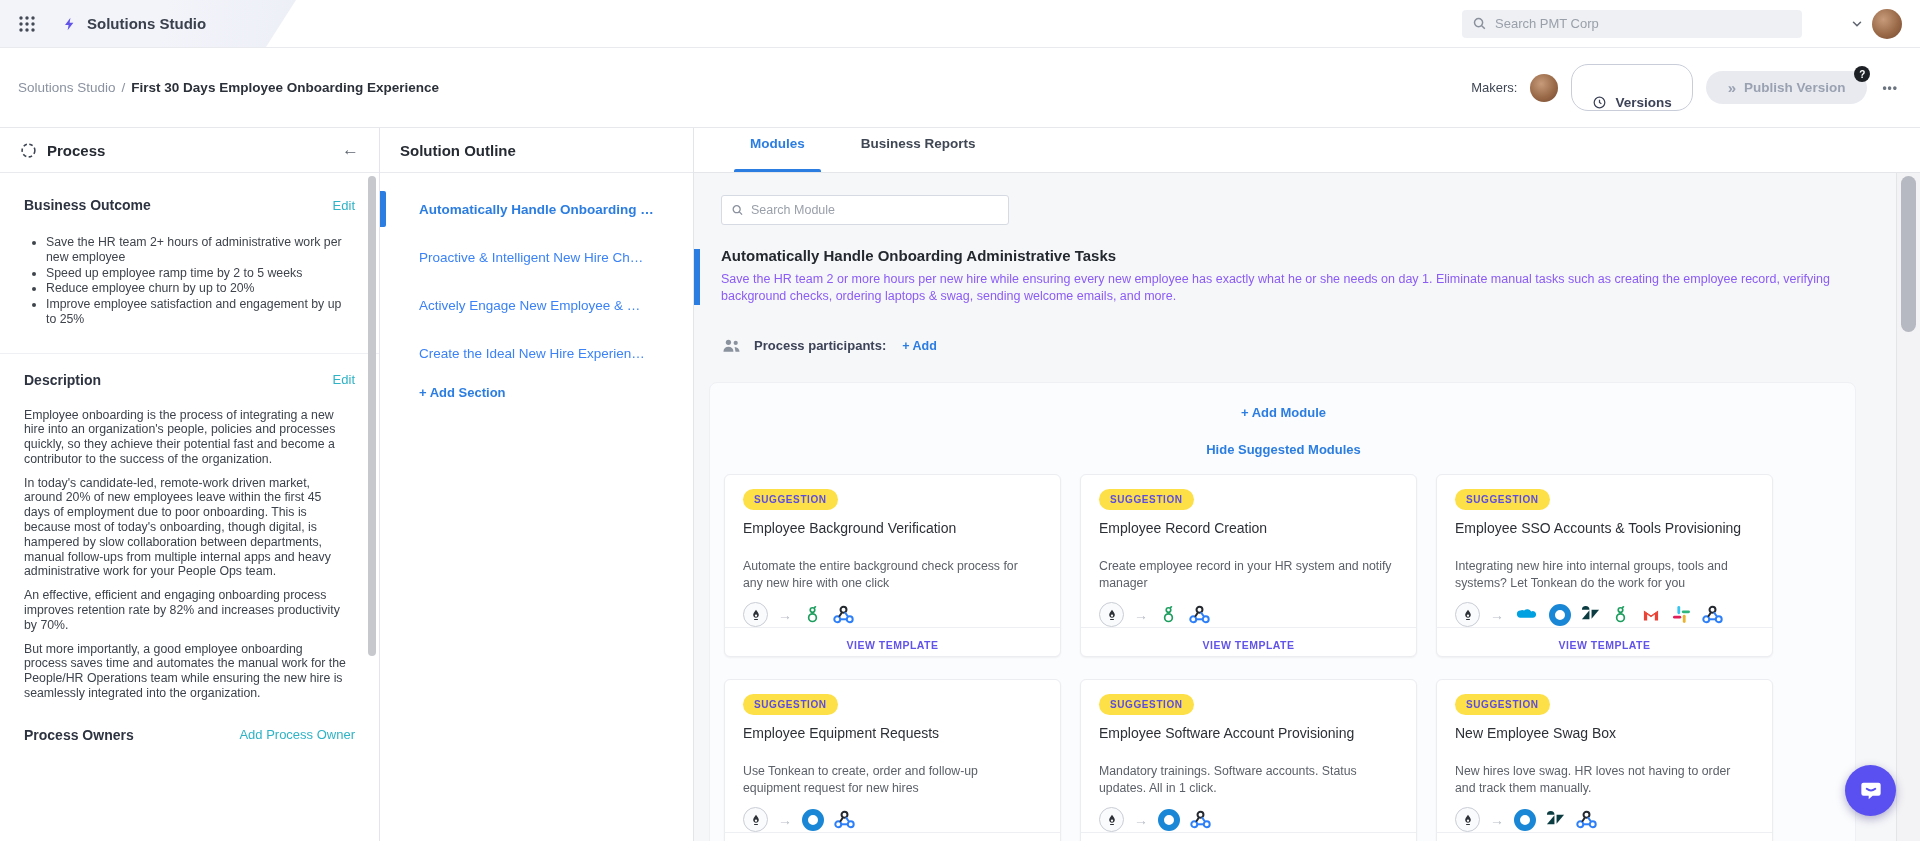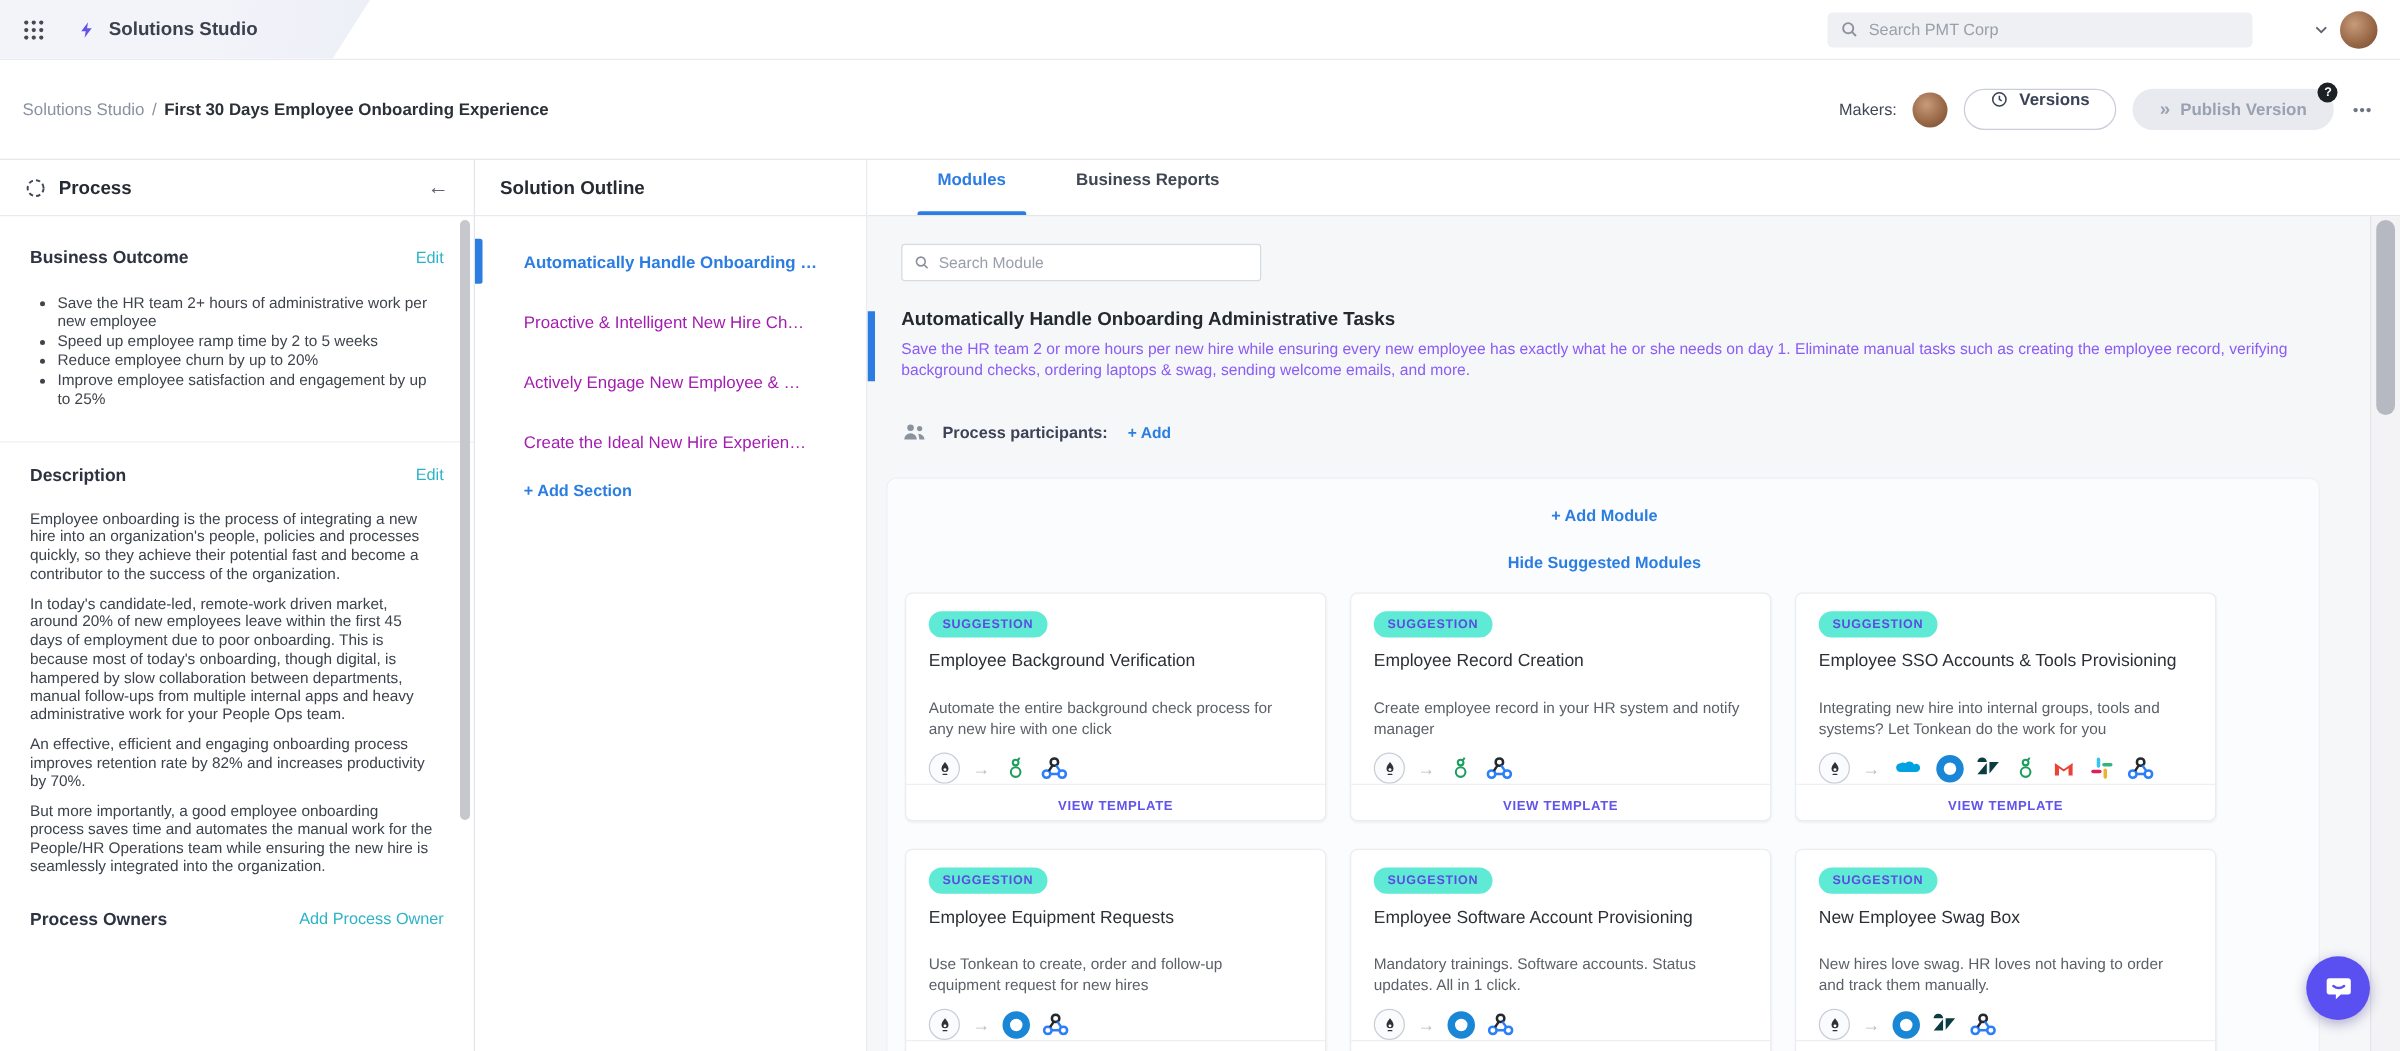--- a/index.html
+++ b/index.html
@@ -24,21 +24,21 @@
 
   
   .subheader { height:79px; background:#fff; display:flex; align-items:center; justify-content:space-between; padding:0 20px 0 18px; flex:0 0 79px; }
   .breadcrumb { font-size:13.5px; display:flex; align-items:center; gap:6px; }
   .bc-root { color:#8a92a0; cursor:pointer; }
   .bc-sep  { color:#8a92a0; }
   .bc-current { color:#2b3039; font-weight:700; }
   .header-actions { display:flex; align-items:center; gap:13px; }
   .makers-label { font-size:13px; color:#3f4754; }
   .maker-avatar { width:28px; height:28px; border-radius:50%; background:radial-gradient(circle at 40% 35%, #c79b7b, #9a6a48 55%, #7c4f34 90%); cursor:pointer; }
-  .btn-versions { display:flex; align-items:flex-start; gap:8px; height:33px; padding:0 20px; border-radius:17px; border:1px solid #c8cdd9; background:#fff; font-size:13.5px; font-weight:600; color:#3c4257; cursor:pointer; font-family:inherit; }
+  .btn-versions { display:flex; align-items:flex-end; gap:8px; height:47px; padding:0 20px; border-radius:17px; border:1px solid #c8cdd9; background:#fff; font-size:13.5px; font-weight:600; color:#3c4257; cursor:pointer; font-family:inherit; }
   .btn-publish { position:relative; display:flex; align-items:center; gap:8px; height:33px; padding:0 22px; border-radius:17px; border:0; background:#e8eaf0; font-size:13.5px; font-weight:600; color:#9aa2b1; cursor:pointer; font-family:inherit; }
   .pub-chevrons { font-size:15px; color:#9aa2b1; }
   .help-badge { position:absolute; top:-5px; right:-3px; width:16px; height:16px; border-radius:50%; background:#1d2025; color:#fff; font-size:10px; font-weight:700; display:flex; align-items:center; justify-content:center; }
   .btn-more { border:0; background:transparent; font-size:12px; letter-spacing:1px; color:#6c7480; font-weight:700; cursor:pointer; padding:4px 2px; }
 
   
   .workspace { flex:1; display:flex; min-height:0; border-top:1px solid #e6e8ec; }
 
   
   .process-panel { position:relative; width:380px; flex:0 0 380px; background:#fff; border-right:1px solid #e3e5ea; overflow:hidden; }
@@ -55,21 +55,21 @@
   .desc-paras { margin-top:20px; padding:0 30px 0 24px; }
   .desc-paras p { font-size:12.3px; color:#3d434c; line-height:14.8px; margin-bottom:9px; }
   .owners-row { margin-top:26px; }
   .owners-row .sect-title { font-size:14px; }
   .add-owner-link { font-size:13px; color:#2eb3c6; cursor:pointer; }
   .pp-scroll-thumb { position:absolute; right:3px; top:48px; width:8px; height:480px; border-radius:4px; background:#c6c8ce; cursor:pointer; }
 
   
   .outline-panel { width:314px; flex:0 0 314px; background:#fff; border-right:1px solid #e3e5ea; }
   .outline-list { margin-top:12px; }
-  .outline-item { position:relative; height:48px; display:flex; align-items:center; padding:0 20px 0 39px; cursor:pointer; font-size:13.5px; color:#a21caf; }
+  .outline-item { position:relative; height:48px; display:flex; align-items:center; padding:0 20px 0 39px; cursor:pointer; font-size:13.5px; color:#3b82f6; }
   .outline-item.selected { color:#2b7de1; font-weight:600; }
   .outline-item.selected::before { content:""; position:absolute; left:0; top:6px; height:36px; width:6px; background:#2b7de1; border-radius:0 2px 2px 0; }
   .add-section { margin:8px 0 0 39px; font-size:13px; font-weight:600; color:#2b7de1; background:none; border:0; cursor:pointer; font-family:inherit; }
 
   
   .content { position:relative; flex:1; background:#f6f7f9; min-width:0; }
   .tabs-row { height:45px; background:#fff; border-bottom:1px solid #e4e6ea; display:flex; align-items:flex-end; padding-left:32px; gap:8px; }
   .tab { position:relative; height:57px; display:flex; align-items:center; padding:0 24px; cursor:pointer; font-size:13.5px; font-weight:700; color:#3f4754; }
   .tab.selected { color:#2b7de1; }
   .tab.selected::after { content:""; position:absolute; left:8px; right:8px; bottom:0; height:3px; background:#2b7de1; border-radius:2px 2px 0 0; }
@@ -82,21 +82,21 @@
   .section-title { font-size:15px; font-weight:700; color:#24292f; }
   .section-desc { margin-top:7px; font-size:12.5px; color:#8b5cf6; line-height:17px; max-width:1140px; }
   .participants-row { display:flex; align-items:center; margin-top:30px; gap:12px; }
   .participants-label { font-size:13px; font-weight:600; color:#3c4257; }
   .participants-add { font-size:12.5px; font-weight:600; color:#2b7de1; background:none; border:0; cursor:pointer; margin-left:4px; font-family:inherit; }
   .cards-container { margin-top:26px; margin-left:-12px; background:#fbfcfd; border:1px solid #eef0f4; border-radius:8px; padding:22px 14px 20px; }
   .cards-toolbar { display:flex; gap:22px; padding-left:2px;flex-direction:column; }
   .cards-toolbar button { font-size:13px; font-weight:700; color:#2b7de1; background:none; border:0; cursor:pointer; font-family:inherit; }
   .cards-grid { margin-top:17px; display:grid; grid-template-columns:repeat(3,337px); gap:22px 19px; }
   .card { display:flex; flex-direction:column; height:183px; background:#fff; border:1px solid #ecedf1; border-radius:6px; box-shadow:0 1px 2px rgba(20,24,40,.05); padding:14px 18px 0; cursor:pointer; }
-  .card-badge { align-self:flex-start; font-size:10px; font-weight:700; letter-spacing:.6px; color:#5b4ce0; background:#5eead4; border-radius:11px; padding:5px 11px; }
+  .card-badge { align-self:flex-start; font-size:10px; font-weight:700; letter-spacing:.6px; color:#5b4ce0; background:#fde047; border-radius:11px; padding:5px 11px; }
   .card-title { margin-top:10px; font-size:14px; color:#2c3036; }
   .card-desc { margin-top:22px; font-size:12.3px; color:#5c6169; line-height:16.5px; padding-right:4px; }
   .card-icons { margin-top:11px; display:flex; align-items:center; gap:9px; }
   .card-footer { margin:auto -18px 0; border-top:1px solid #edeff3; text-align:center; line-height:34px; height:35px; font-size:10.5px; font-weight:700; letter-spacing:.5px; color:#6254e8; cursor:pointer; }
 
   
   .ic { display:inline-flex; align-items:center; justify-content:center; }
   .trigger { width:25px; height:25px; border-radius:50%; border:1px solid #c9cdd6; background:#fafbfc; }
   .arrow-sep { color:#b9bec7; font-size:14px; margin:0 1px; }
   .okta-ring { width:22px; height:22px; border-radius:50%; border:6px solid #1a87d6; background:#fff; }

